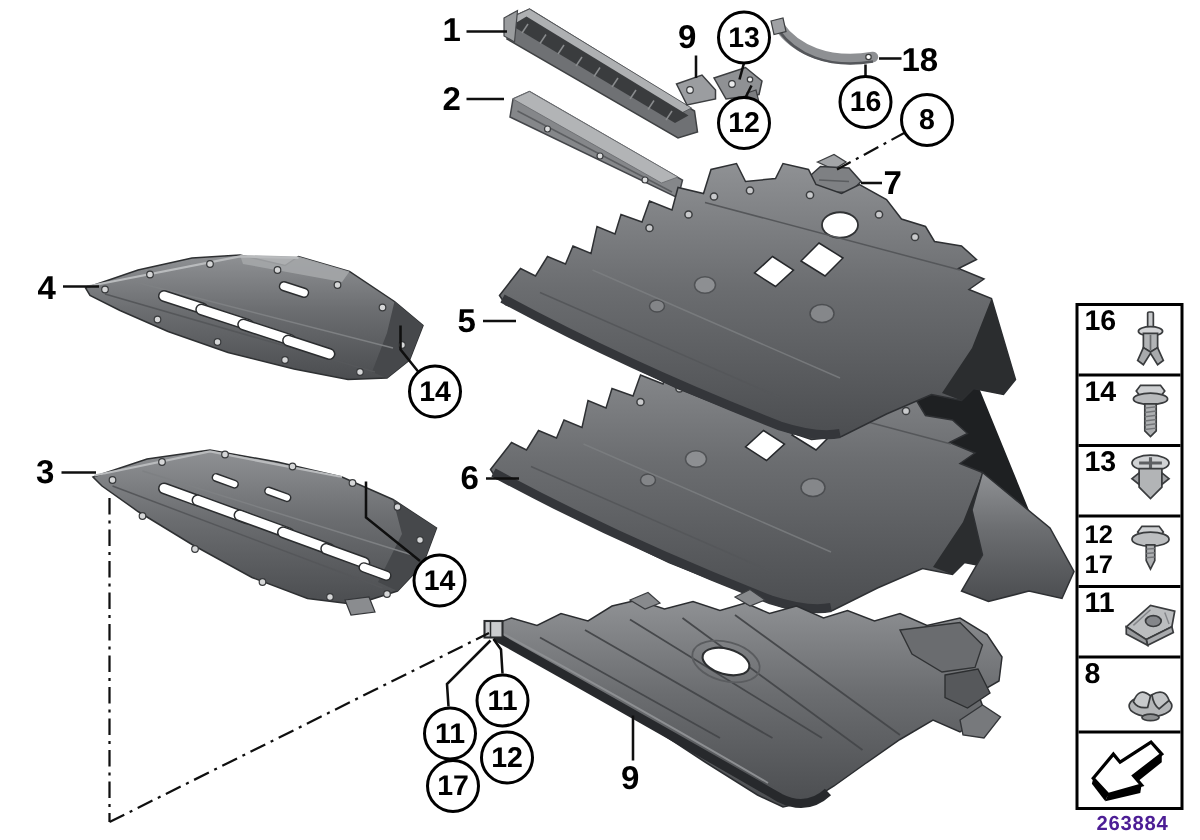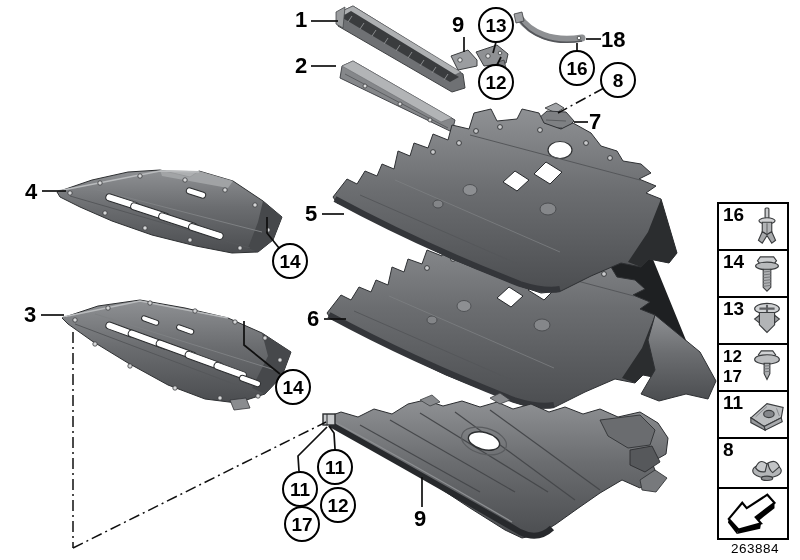--- a/index.html
+++ b/index.html
@@ -13,22 +13,22 @@
            font-weight:bold;font-size:19px;line-height:1;color:#000;cursor:pointer;
            font-family:"Liberation Sans",sans-serif;}
   .legend{position:absolute;left:717px;top:202px;width:72px;border:2px solid #000;background:#fff;
           box-sizing:border-box;}
   .lrow{position:relative;border-bottom:2px solid #000;height:45px;}
   .lrow:last-child{border-bottom:none;}
   .lnum{position:absolute;left:4px;top:1px;font-weight:bold;font-size:19px;line-height:1.05;color:#000;}
   .lnum.dual{font-size:17px;line-height:1.18;top:2px;}
   .licon{position:absolute;right:1px;top:2px;}
   .arrow-row{height:49px;}
-  .partnum{position:absolute;left:731px;top:541px;font-size:13.5px;color:#000000;
-           letter-spacing:0.5px;}
+  .partnum{position:absolute;left:731px;top:541px;font-size:13.5px;color:#4c1d95;
+           letter-spacing:0.5px;font-weight:bold;}
 </style>
 </head>
 <body>
 
 <div class="stage">
 
   <svg class="art" width="800" height="560" viewBox="0 0 800 560">
     <defs>
       <linearGradient id="gP" x1="0" y1="0" x2="0" y2="1">
         <stop offset="0" stop-color="#8f9194"></stop>

